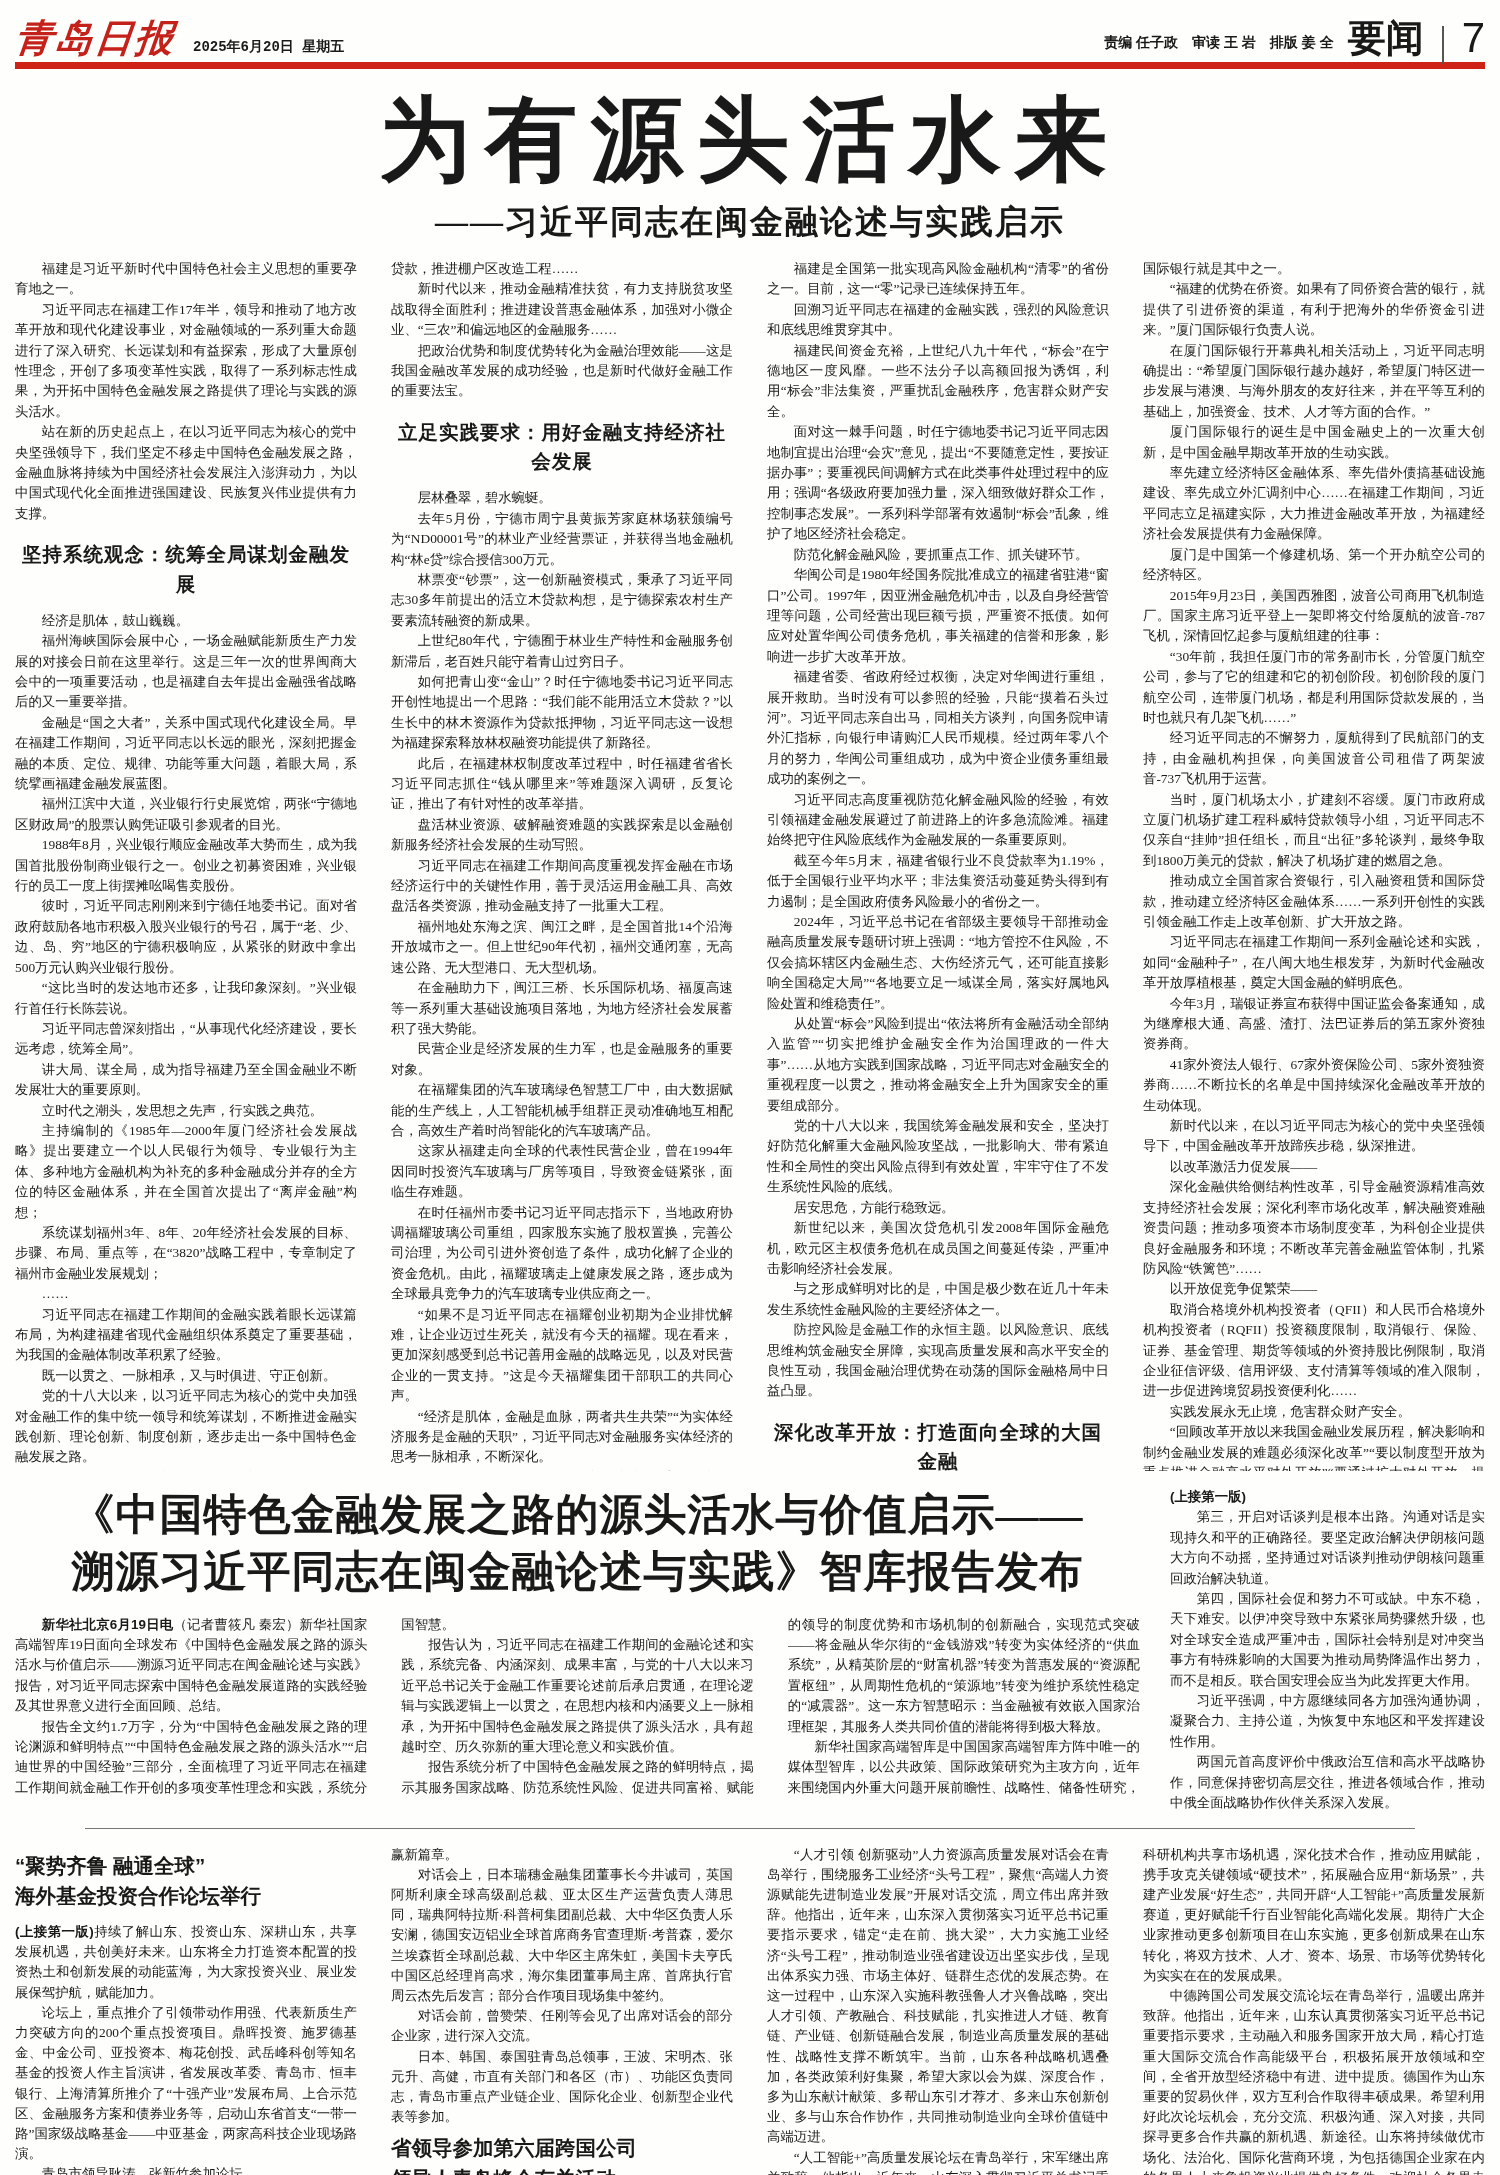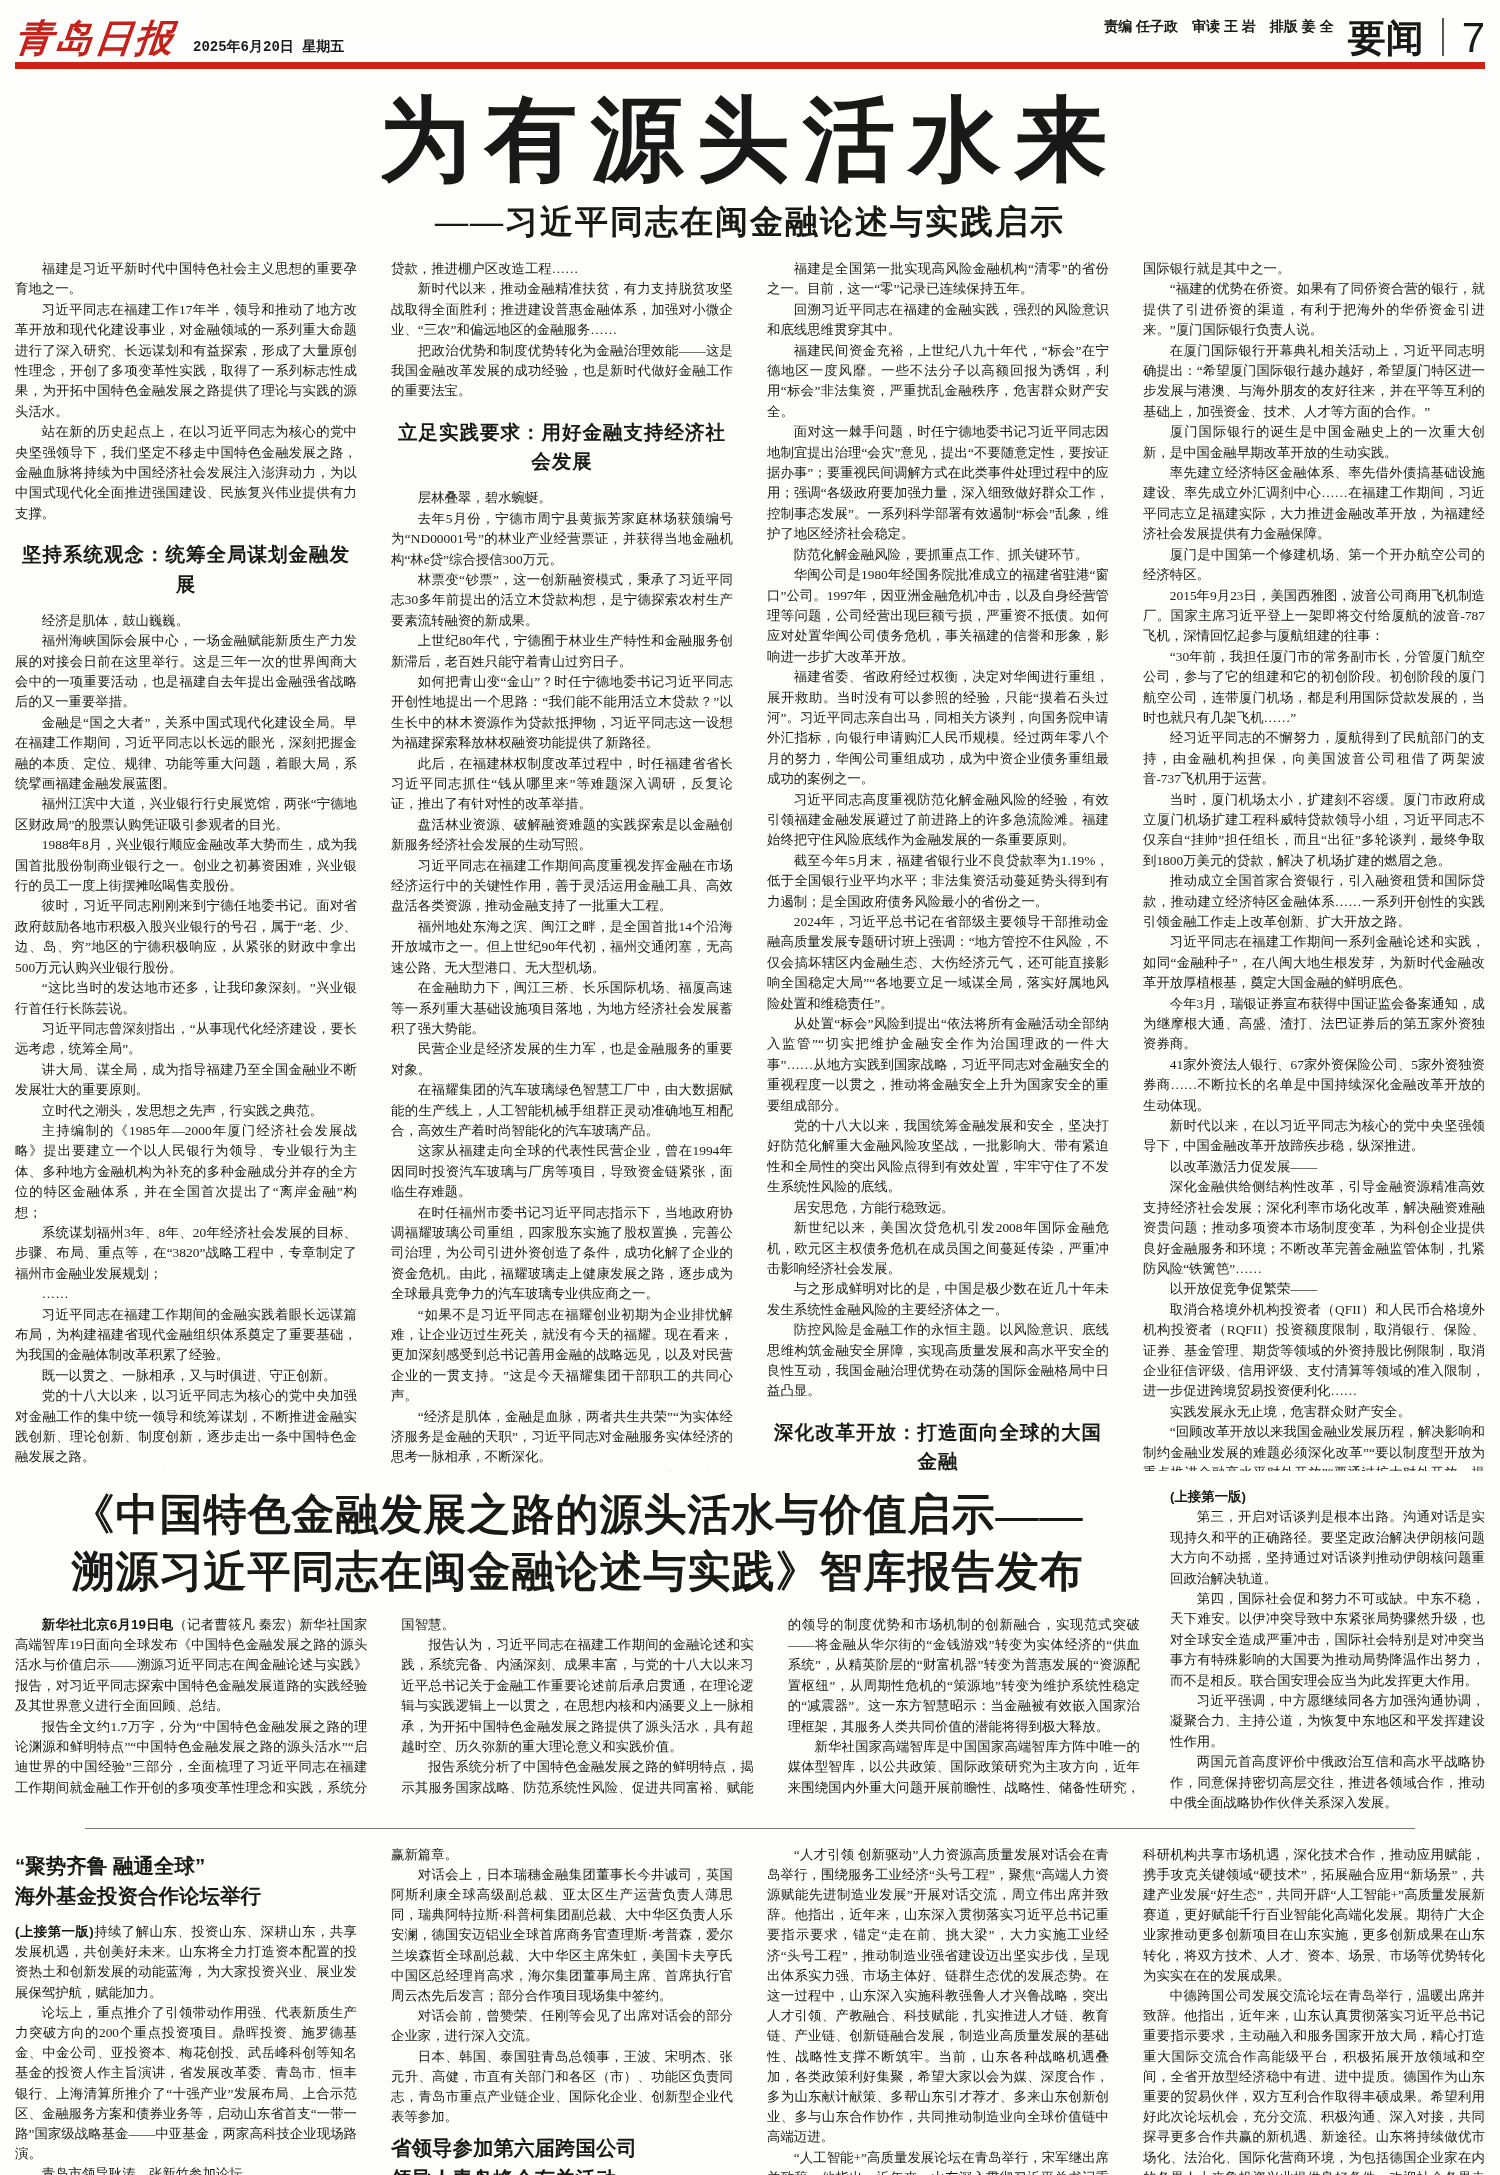--- a/index.html
+++ b/index.html
@@ -4,21 +4,21 @@
 <style>
   html,body{margin:0;padding:0;background:#f2f2ee;}
   #page{position:relative;width:1500px;height:2175px;background:#fefefc;margin:0 auto;
         font-family:"Liberation Serif","DejaVu Serif",serif;color:#191919;box-sizing:border-box;padding:0 15px;overflow:hidden;}
   
   #hdr{display:flex;align-items:flex-end;justify-content:space-between;height:52px;padding-top:6px;}
   #hdr-left{display:flex;align-items:flex-end;gap:18px;}
   #masthead{font-size:38px;line-height:40px;color:#c5211b;font-weight:bold;font-style:italic;letter-spacing:2px;
             font-family:"Liberation Serif",serif;transform:skewX(-6deg);}
   #hdr-date{font-size:14px;font-weight:bold;font-family:Liberation Mono, monospace;padding-bottom:2px;}
-  #hdr-right{display:flex;align-items:flex-start;gap:14px;}
+  #hdr-right{display:flex;align-items:flex-end;gap:14px;}
   #hdr-editors{font-size:14px;font-weight:bold;font-family:"Liberation Sans",sans-serif;padding-bottom:6px;}
   #hdr-section{font-size:38px;font-weight:bold;font-family:"Liberation Sans",sans-serif;line-height:40px;}
   #hdr-sep{display:inline-block;width:2px;height:38px;background:#555;margin:0 4px -6px 4px;}
   #hdr-pageno{font-size:42px;line-height:40px;font-family:"Liberation Sans",sans-serif;font-weight:normal;}
   #redrule{height:7px;background:#cf2217;margin-top:4px;}
   
   #main-title{text-align:center;font-size:92px;font-weight:bold;letter-spacing:14px;line-height:1.25;margin-top:14px;}
   #main-subtitle{text-align:center;font-size:33px;font-weight:bold;letter-spacing:2px;margin-top:2px;}
   .colrow{display:flex;gap:34px;}
   .col{flex:1 1 0;overflow:hidden;}

